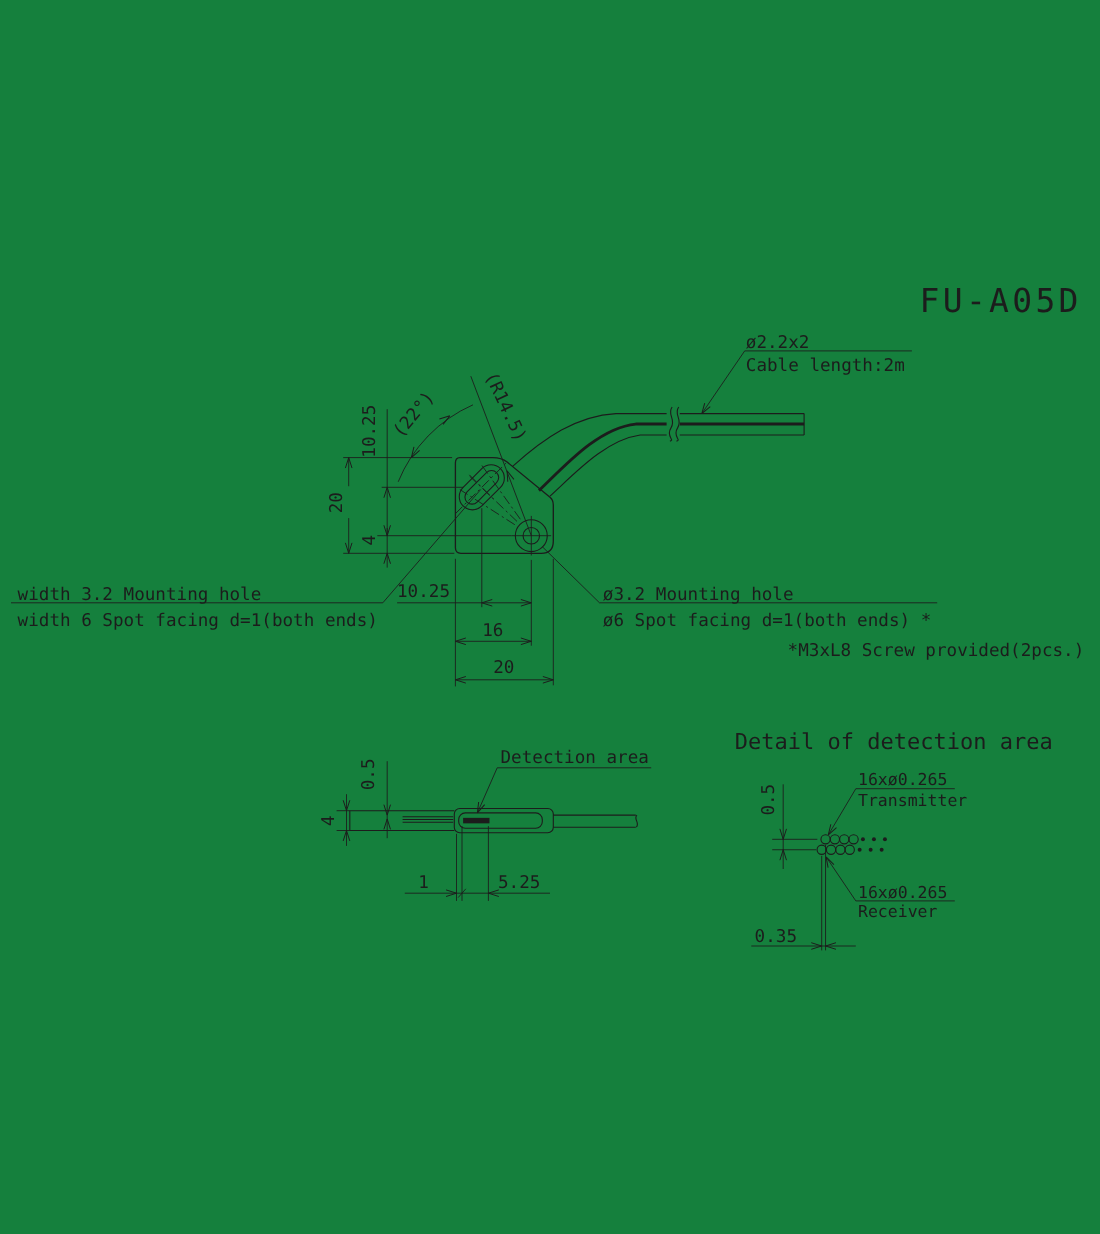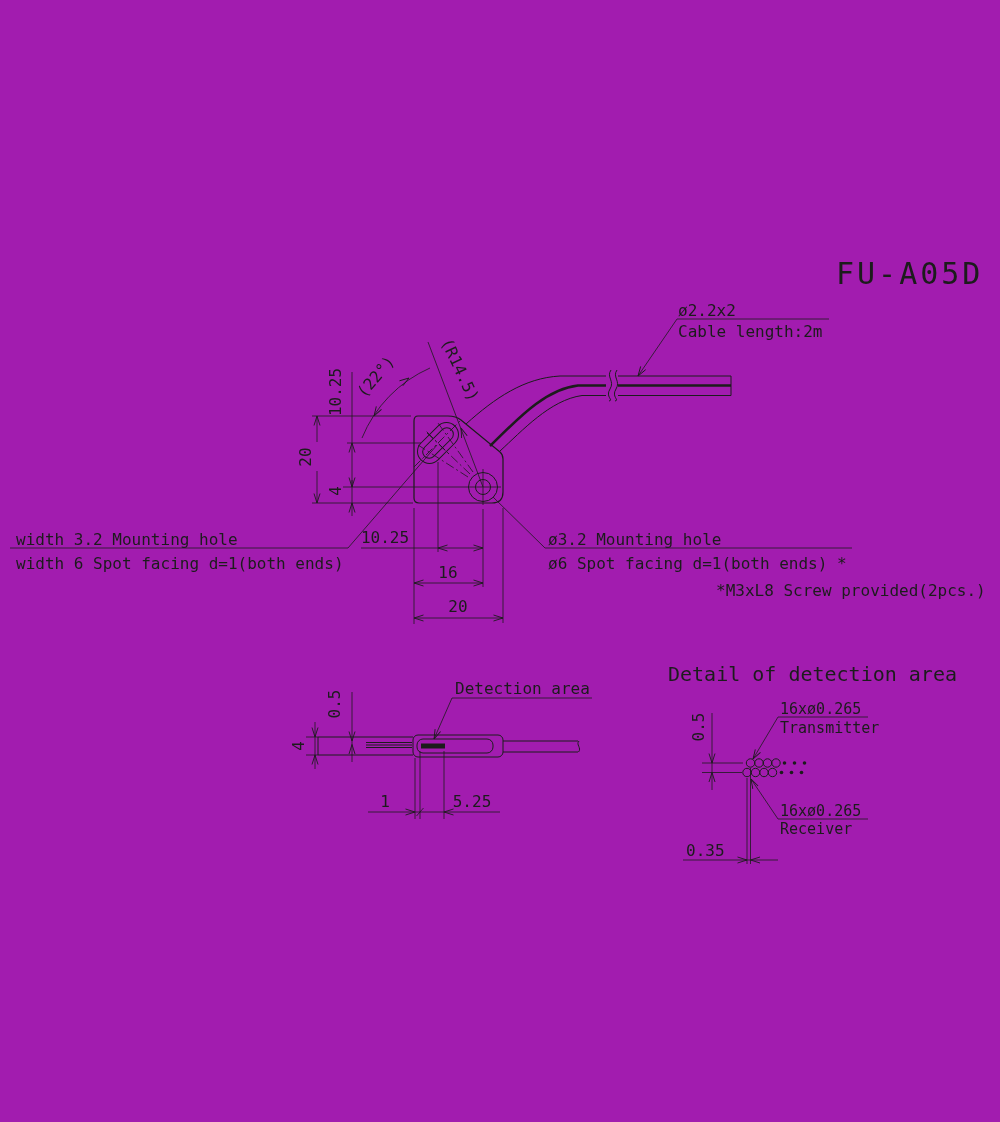--- a/index.html
+++ b/index.html
@@ -1,16 +1,16 @@
 <!DOCTYPE html>
 <html><head>
 <meta charset="utf-8">
 <style>
   html,body{margin:0;padding:0;background:#ffffff;}
-  .canvas{position:relative;width:1000px;height:1122px;background:#a21caf;overflow:hidden;}
+  .canvas{position:relative;width:1000px;height:1122px;background:#15803d;overflow:hidden;}
   svg{display:block;}
   svg text{font-family:"DejaVu Sans Mono","Liberation Mono",monospace;fill:#1c1c1c;font-size:16px;}
   text.big{font-size:30px;letter-spacing:3px;}
   text.dtitle{font-size:20px;}
   text.small{font-size:15px;}
   .obj{stroke:#1c1c1c;stroke-width:1.2;fill:none;}
   .obj2{stroke:#1c1c1c;stroke-width:1;fill:none;}
   .thick{stroke:#1c1c1c;stroke-width:2.6;fill:none;}
   .dim{stroke:#1c1c1c;stroke-width:0.8;fill:none;}
   .cl{stroke:#1c1c1c;stroke-width:0.8;fill:none;stroke-dasharray:9 3 2 3;}

